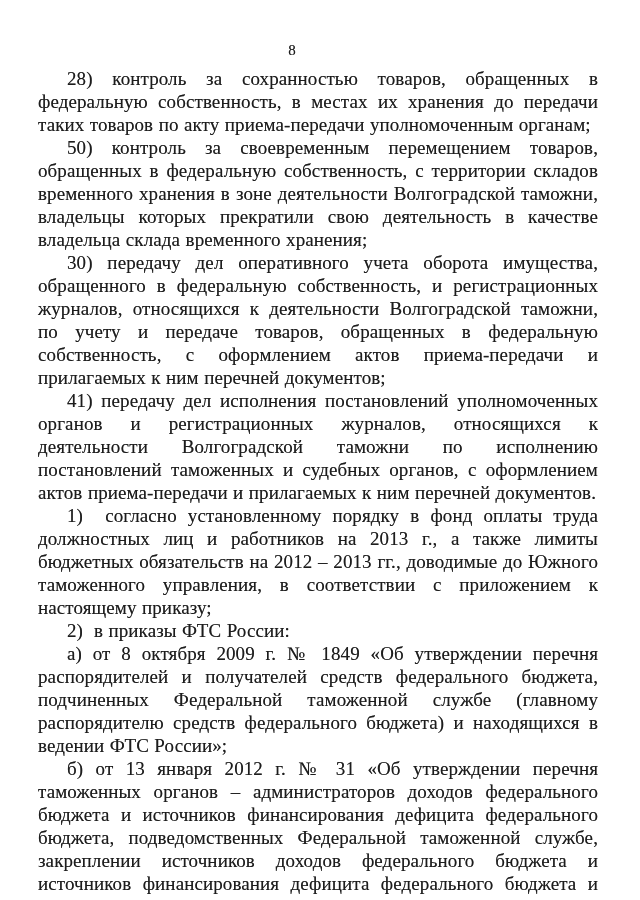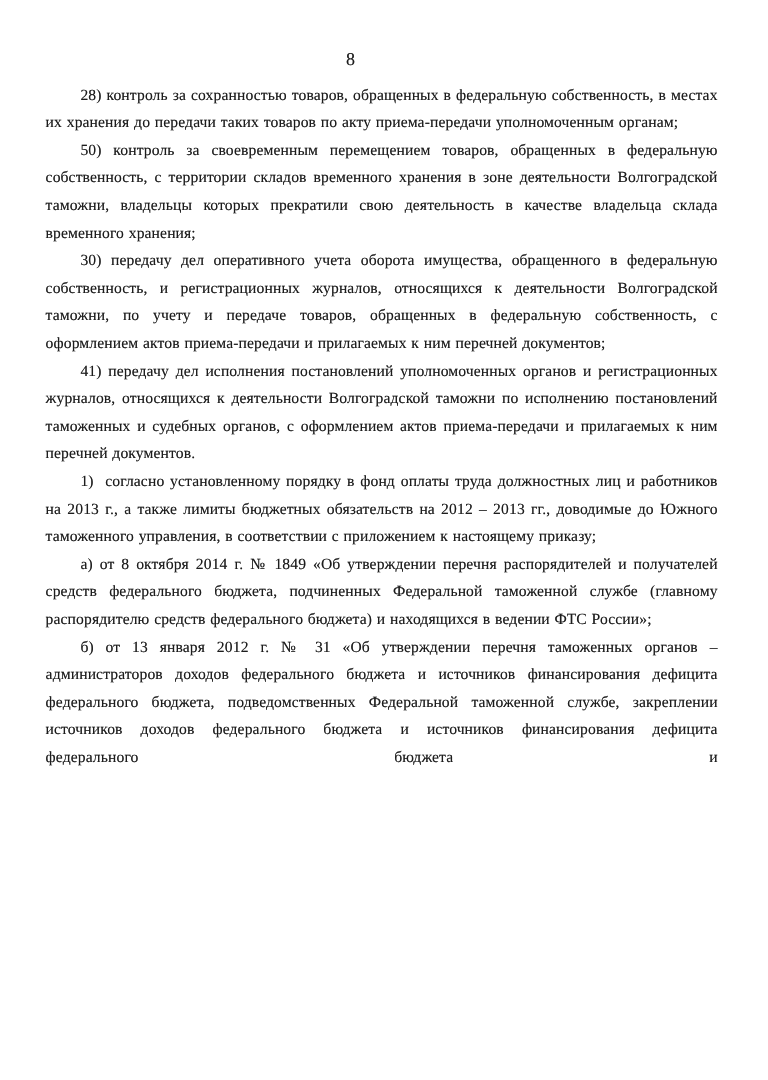--- a/index.html
+++ b/index.html
@@ -24,21 +24,21 @@
     width: 60px;
     text-align: center;
     font-size: 15px;
     line-height: 16px;
   }
   .content {
     position: absolute;
     top: 67px;
     left: 38px;
     width: 560px;
-    font-size: 13px;
+    font-size: 19px;
     line-height: 23px;
     text-align: justify;
     letter-spacing: 0.1px;
     word-spacing: 0.6px;
   }
   .para {
     margin: 0;
     padding: 0;
     text-indent: 29px;
   }
@@ -52,16 +52,17 @@
 
 <div class="page">
   <div class="page-number">8</div>
 
   <div class="content">
     <p class="para">28) контроль за сохранностью товаров, обращенных в федеральную собственность, в местах их хранения до передачи таких товаров по акту приема-передачи уполномоченным органам;</p>
     <p class="para">50) контроль за своевременным перемещением товаров, обращенных в федеральную собственность, с территории складов временного хранения в зоне деятельности Волгоградской таможни, владельцы которых прекратили свою деятельность в качестве владельца склада временного хранения;</p>
     <p class="para">30) передачу дел оперативного учета оборота имущества, обращенного в федеральную собственность, и регистрационных журналов, относящихся к деятельности Волгоградской таможни, по учету и передаче товаров, обращенных в федеральную собственность, с оформлением актов приема-передачи и прилагаемых к ним перечней документов;</p>
     <p class="para">41) передачу дел исполнения постановлений уполномоченных органов и регистрационных журналов, относящихся к деятельности Волгоградской таможни по исполнению постановлений таможенных и судебных органов, с оформлением актов приема-передачи и прилагаемых к ним перечней документов.</p>
     <p class="para">1)&nbsp; согласно установленному порядку в фонд оплаты труда должностных лиц и работников на 2013 г., а также лимиты бюджетных обязательств на 2012 – 2013 гг., доводимые до Южного таможенного управления, в соответствии с приложением к настоящему приказу;</p>
-    <p class="para">а) от 8 октября 2014 г. № 1849 «Об утверждении перечня распорядителей и получателей средств федерального бюджета, подчиненных Федеральной таможенной службе (главному распорядителю средств федерального бюджета) и находящихся в ведении ФТС России»;</p>
+    <p class="para">2)&nbsp; в приказы ФТС России:</p>
+    <p class="para">а) от 8 октября 2009 г. № 1849 «Об утверждении перечня распорядителей и получателей средств федерального бюджета, подчиненных Федеральной таможенной службе (главному распорядителю средств федерального бюджета) и находящихся в ведении ФТС России»;</p>
     <p class="para continued">б) от 13 января 2012 г. № 31 «Об утверждении перечня таможенных органов – администраторов доходов федерального бюджета и источников финансирования дефицита федерального бюджета, подведомственных Федеральной таможенной службе, закреплении источников доходов федерального бюджета и источников финансирования дефицита федерального бюджета и</p>
   </div>
 </div>
 
 </body></html>

